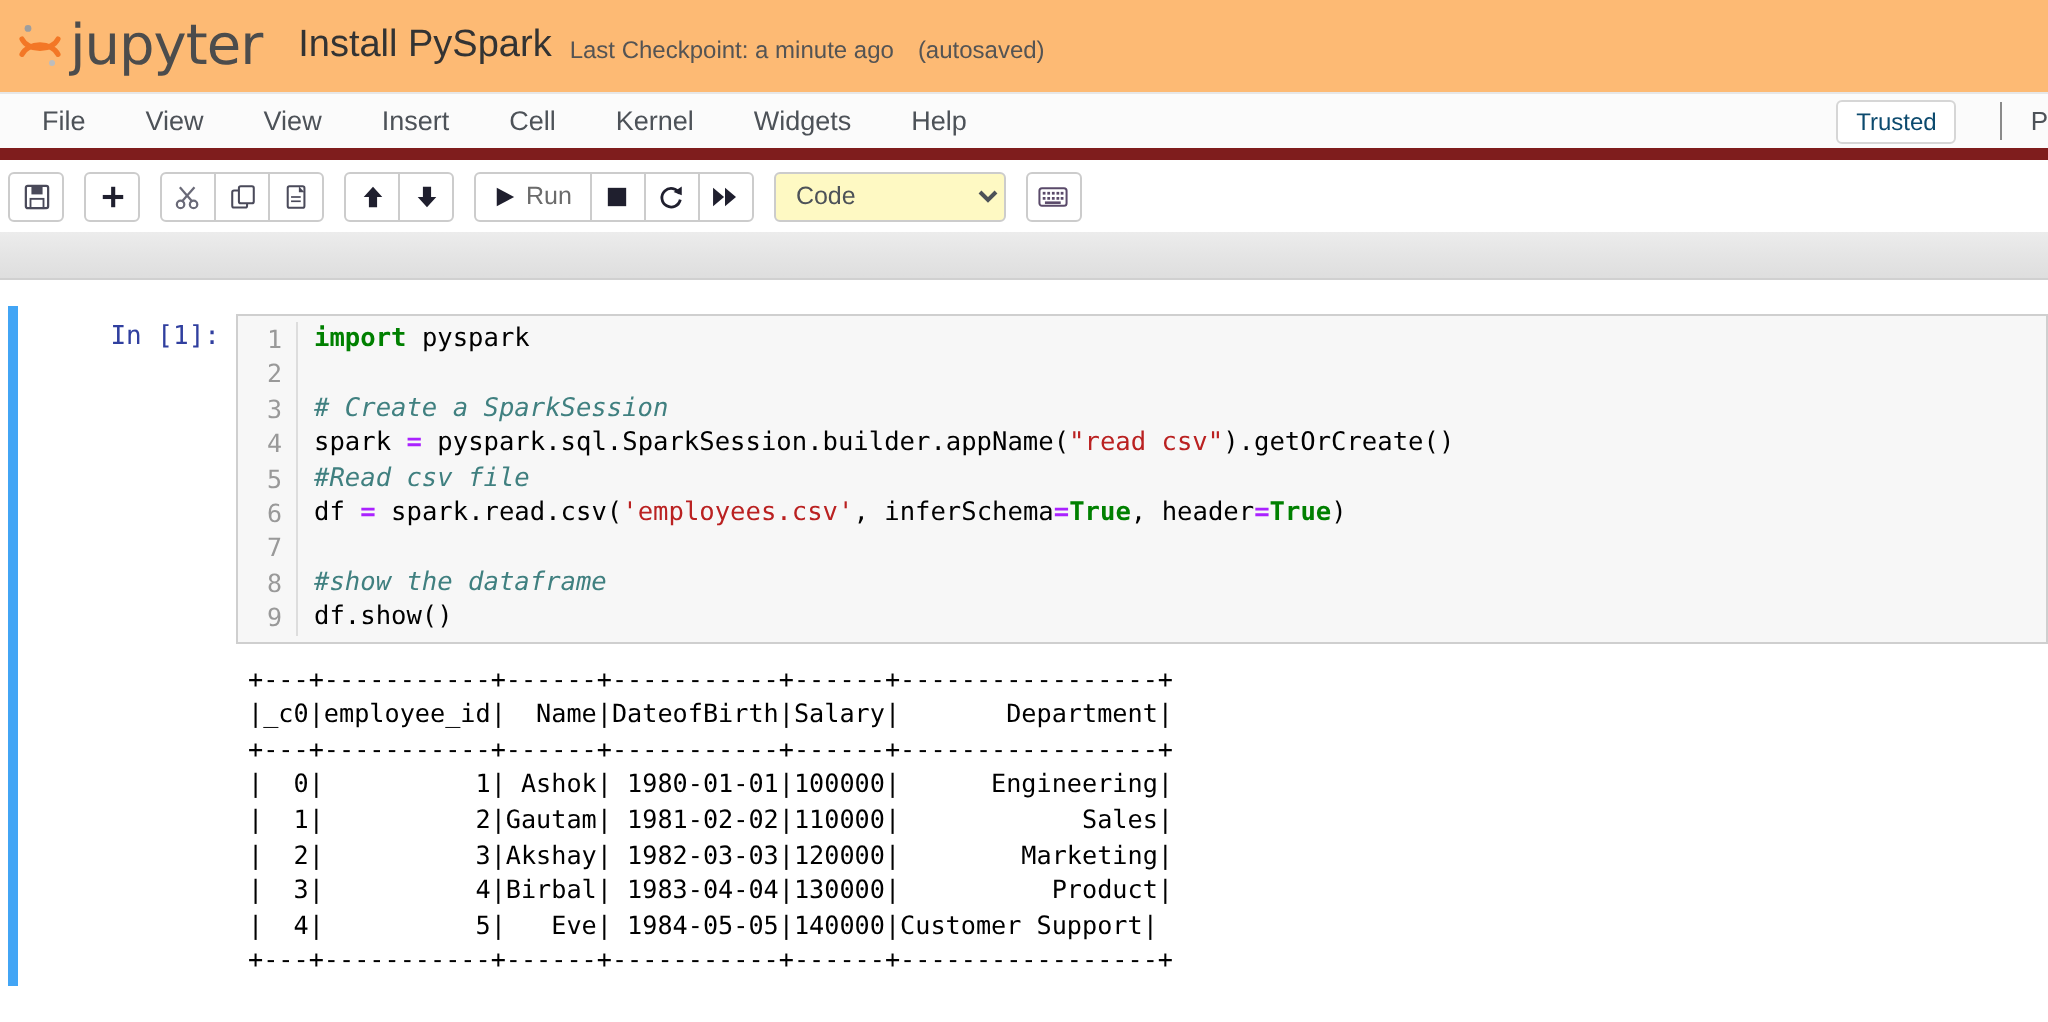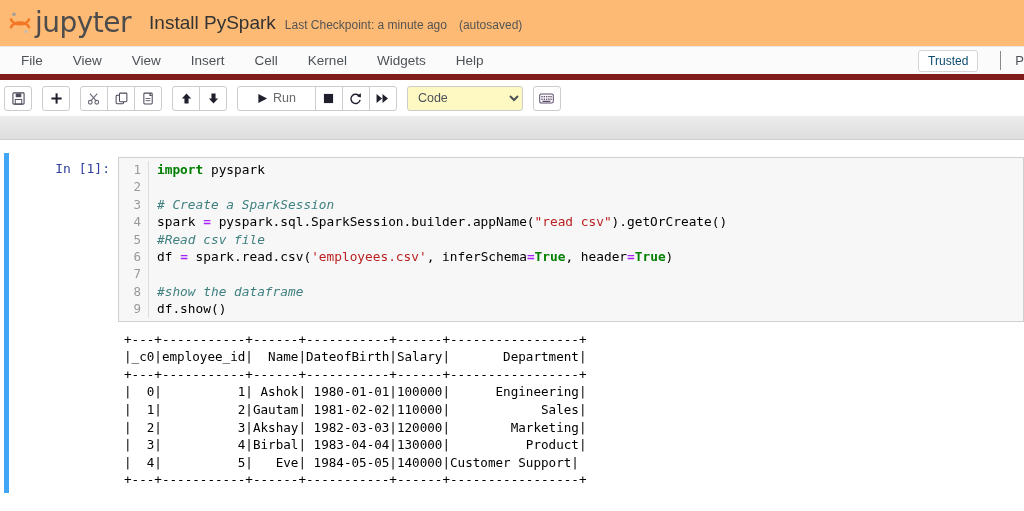--- a/index.html
+++ b/index.html
@@ -134,21 +134,21 @@
     font-size: 13px;
     color: #333333;
     cursor: pointer;
     margin-left: -1px;
     box-sizing: border-box;
     padding: 0 5px;
   }
   .btn-group .tb-btn:first-child { margin-left: 0; border-radius: 3px 0 0 3px; }
   .btn-group .tb-btn:last-child { border-radius: 0 3px 3px 0; }
   .btn-group .tb-btn:only-child { border-radius: 3px; }
-  .tb-btn.run { padding: 0 19px; gap: 5px; color: #6b6b6b; font-size: 12.5px; }
+  .tb-btn.run { padding: 0 9px; gap: 5px; color: #6b6b6b; font-size: 12.5px; }
   .tb-btn svg { display: block; }
   .cell-type-select {
     height: 25px;
     border: 1px solid #cccccc;
     border-radius: 3px;
     background: #fef9c3;
     font-size: 12.5px;
     color: #4d5258;
     font-family: "Liberation Sans", sans-serif;
     padding: 0 6px;

